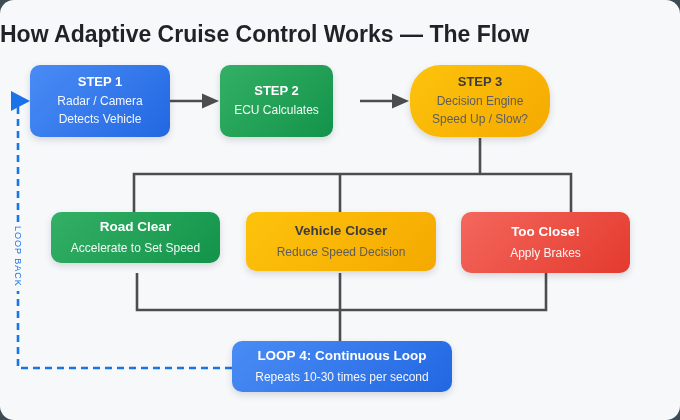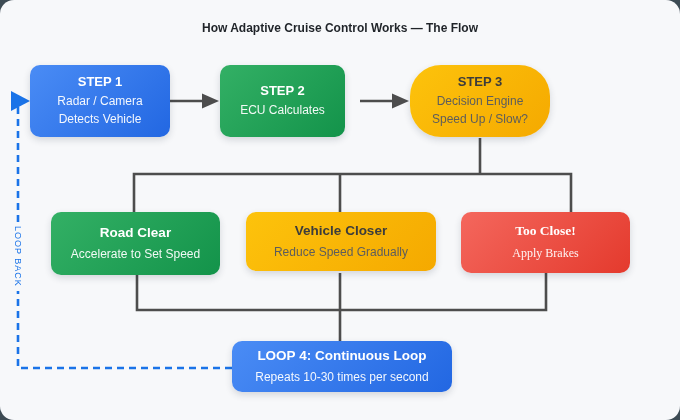--- a/index.html
+++ b/index.html
@@ -1,31 +1,31 @@
 <!DOCTYPE html>
 <html><head>
 <meta charset="utf-8">
 <style>
   html,body{margin:0;padding:0;background:#3d4b54;font-family:"Liberation Sans","DejaVu Sans",sans-serif;}
   .canvas{position:relative;width:680px;height:420px;background:#f7f8fa;border-radius:14px;overflow:hidden;}
-  .title{position:absolute;top:21px;left:0;width:680px;text-align:center;font-size:12px;font-weight:bold;color:#1f2328;}
+  .title{position:absolute;top:21px;left:0;width:680px;text-align:left;font-size:23px;font-weight:bold;color:#1f2328;}
   .node{position:absolute;border-radius:10px;display:flex;flex-direction:column;align-items:center;justify-content:center;
         box-shadow:0 3px 7px rgba(30,45,60,.16);text-align:center;}
   .node .n-title{font-size:13px;font-weight:bold;margin-bottom:3px;}
   .node .n-line{font-size:12px;line-height:18px;}
   .blue{background:linear-gradient(135deg,#4a8cf5 0%,#2267e2 100%);color:#fff;}
   .green{background:linear-gradient(135deg,#33b065 0%,#13934a 100%);color:#fff;}
   .yellow{background:linear-gradient(135deg,#fdc30c 0%,#f5a900 100%);color:#3c3c3c;}
-  .red{background:linear-gradient(135deg,#f4675d 0%,#e43a2d 100%);color:#fff;font-family:Liberation Serif, serif;}
+  .red{background:linear-gradient(135deg,#f4675d 0%,#e43a2d 100%);color:#fff;}
   .blue .n-line,.green .n-line,.red .n-line{color:rgba(255,255,255,.94);text-align:center;}
   .yellow .n-line{color:#5d5d5d;}
   #step1{left:30px;top:65px;width:140px;height:72px;}
-  #step2{left:220px;top:65px;width:125px;height:72px;}
+  #step2{left:220px;top:65px;width:113px;height:72px;}
   #step3{left:410px;top:65px;width:140px;height:72px;border-radius:31px;}
-  #road-clear{left:51px;top:212px;width:169px;height:63px;}
+  #road-clear{left:51px;top:212px;width:169px;height:51px;}
   #vehicle-closer{left:246px;top:212px;width:190px;height:59px;}
   #too-close{left:461px;top:212px;width:169px;height:61px;}
   #step4{left:232px;top:341px;width:220px;height:51px;}
   #road-clear .n-title,#vehicle-closer .n-title,#too-close .n-title,#step4 .n-title{font-size:13.5px;margin-bottom:5px;}
   svg.wires{position:absolute;left:0;top:0;pointer-events:none;}
   .loopback{position:absolute;left:18px;top:222px;transform:translateX(-50%);
             writing-mode:vertical-rl;font-size:9px;letter-spacing:1px;color:#1a73e8;
             background:#f7f8fa;padding:4px 1px;}
 </style>
 </head>
@@ -83,21 +83,21 @@
     <div class="n-line">Speed Up / Slow?</div>
   </div>
 
   <div class="node green" id="road-clear">
     <div class="n-title">Road Clear</div>
     <div class="n-line">Accelerate to Set Speed</div>
   </div>
 
   <div class="node yellow" id="vehicle-closer">
     <div class="n-title">Vehicle Closer</div>
-    <div class="n-line">Reduce Speed Gradually</div>
+    <div class="n-line">Reduce Speed Decision</div>
   </div>
 
   <div class="node red" id="too-close">
     <div class="n-title">Too Close!</div>
     <div class="n-line">Apply Brakes</div>
   </div>
 
   <div class="node blue" id="step4">
     <div class="n-title">LOOP 4: Continuous Loop</div>
     <div class="n-line">Repeats 10-30 times per second</div>

